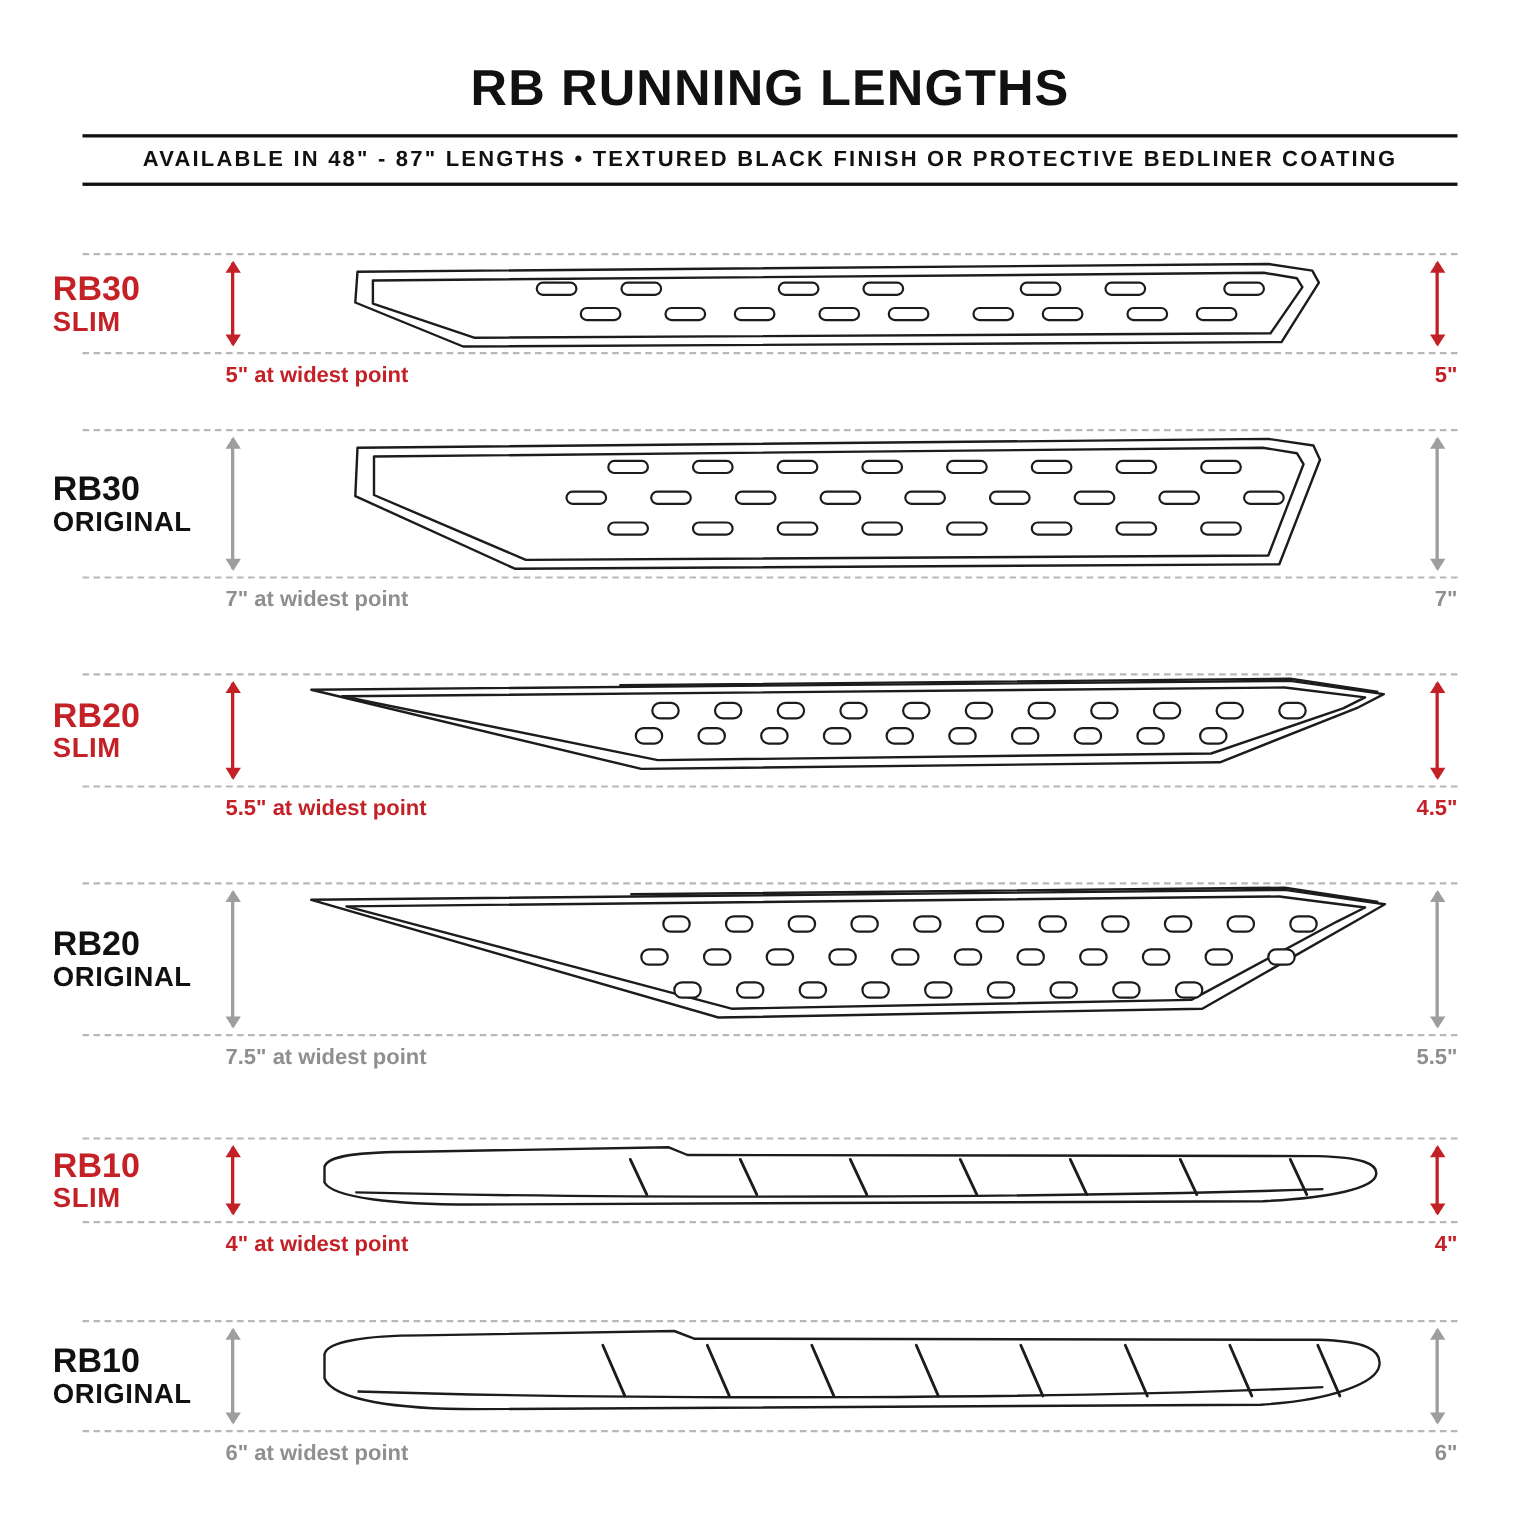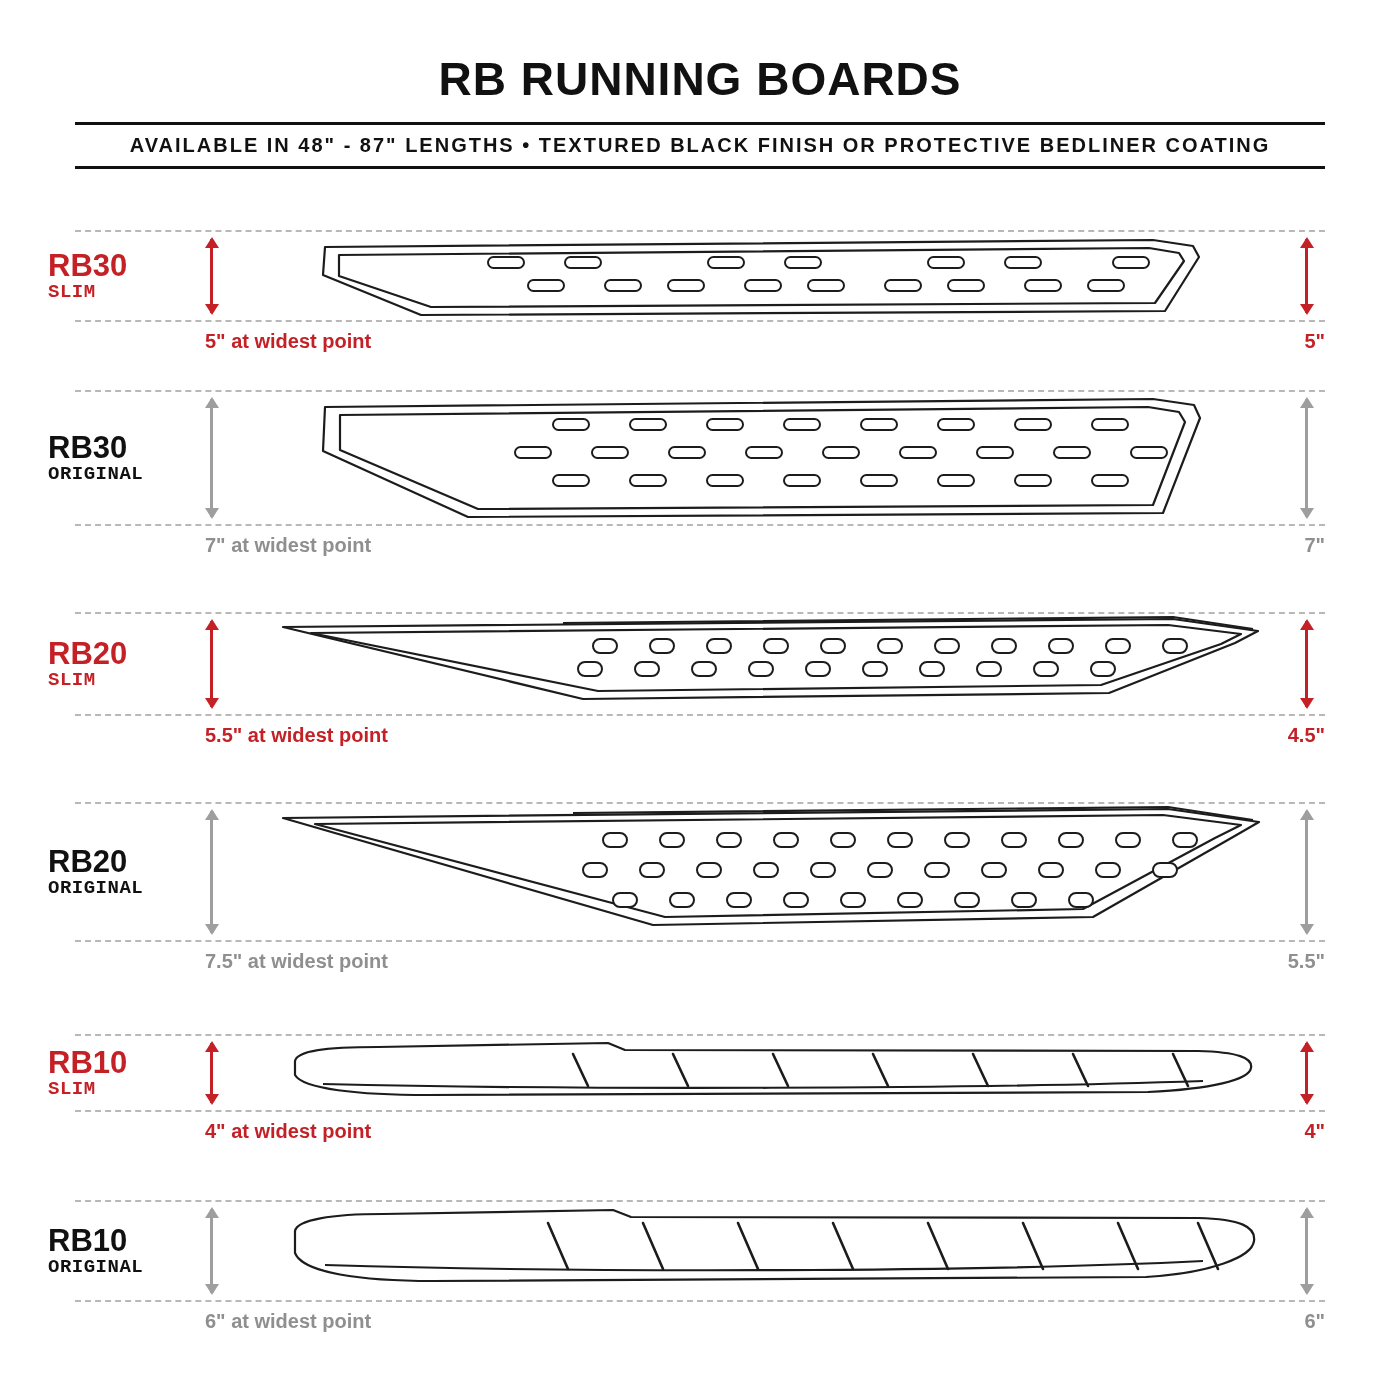--- a/index.html
+++ b/index.html
@@ -16,21 +16,21 @@
   .row{position:absolute;left:0;width:1400px;}
   .row.slim{color:#C42127;}
   .row.orig{color:#9e9e9e;}
 
   .dash{position:absolute;left:75px;right:75px;border-top:2px dashed #b8b8b8;height:0;}
   .dash.top{top:0;} .dash.bot{bottom:0;}
 
   .label{position:absolute;left:48px;width:150px;top:50%;transform:translateY(-50%);
          text-align:left;line-height:1.05;}
   .label .model{font-size:31px;font-weight:800;}
-  .label .variant{font-size:19px;font-weight:800;letter-spacing:0.5px;font-family:Liberation Mono, monospace;}
+  .label .variant{font-size:25px;font-weight:800;letter-spacing:0.5px;}
   .row.slim .label .model,.row.slim .label .variant{color:#C42127;}
   .row.orig .label .model,.row.orig .label .variant{color:#111;}
 
   .varrow{position:absolute;top:9px;bottom:9px;width:3px;background:currentColor;}
   .varrow.left{left:210px;} .varrow.right{right:92px;}
   .varrow::before,.varrow::after{content:'';position:absolute;left:50%;transform:translateX(-50%);
          width:0;height:0;border-left:7px solid transparent;border-right:7px solid transparent;}
   .varrow::before{top:-2px;border-bottom:11px solid currentColor;}
   .varrow::after{bottom:-2px;border-top:11px solid currentColor;}
 
@@ -41,21 +41,21 @@
   .cap.left{left:205px;}
   .cap.right{right:75px;text-align:right;}
   .row.slim .cap{color:#C42127;}
   .row.orig .cap{color:#8f8f8f;}
 </style>
 </head>
 <body>
 
 <div class="page">
 
-  <div class="title">RB RUNNING BOARDS</div>
+  <div class="title">RB RUNNING LENGTHS</div>
   <div class="subbar">AVAILABLE IN 48" - 87" LENGTHS  •  TEXTURED BLACK FINISH OR PROTECTIVE BEDLINER COATING</div>
 
   <div class="row slim" style="top:230px;height:92px;">
     <div class="dash top"></div>
     <div class="dash bot"></div>
     <div class="label">
       <div class="model">RB30</div>
       <div class="variant">SLIM</div>
     </div>
     <div class="varrow left"></div>

